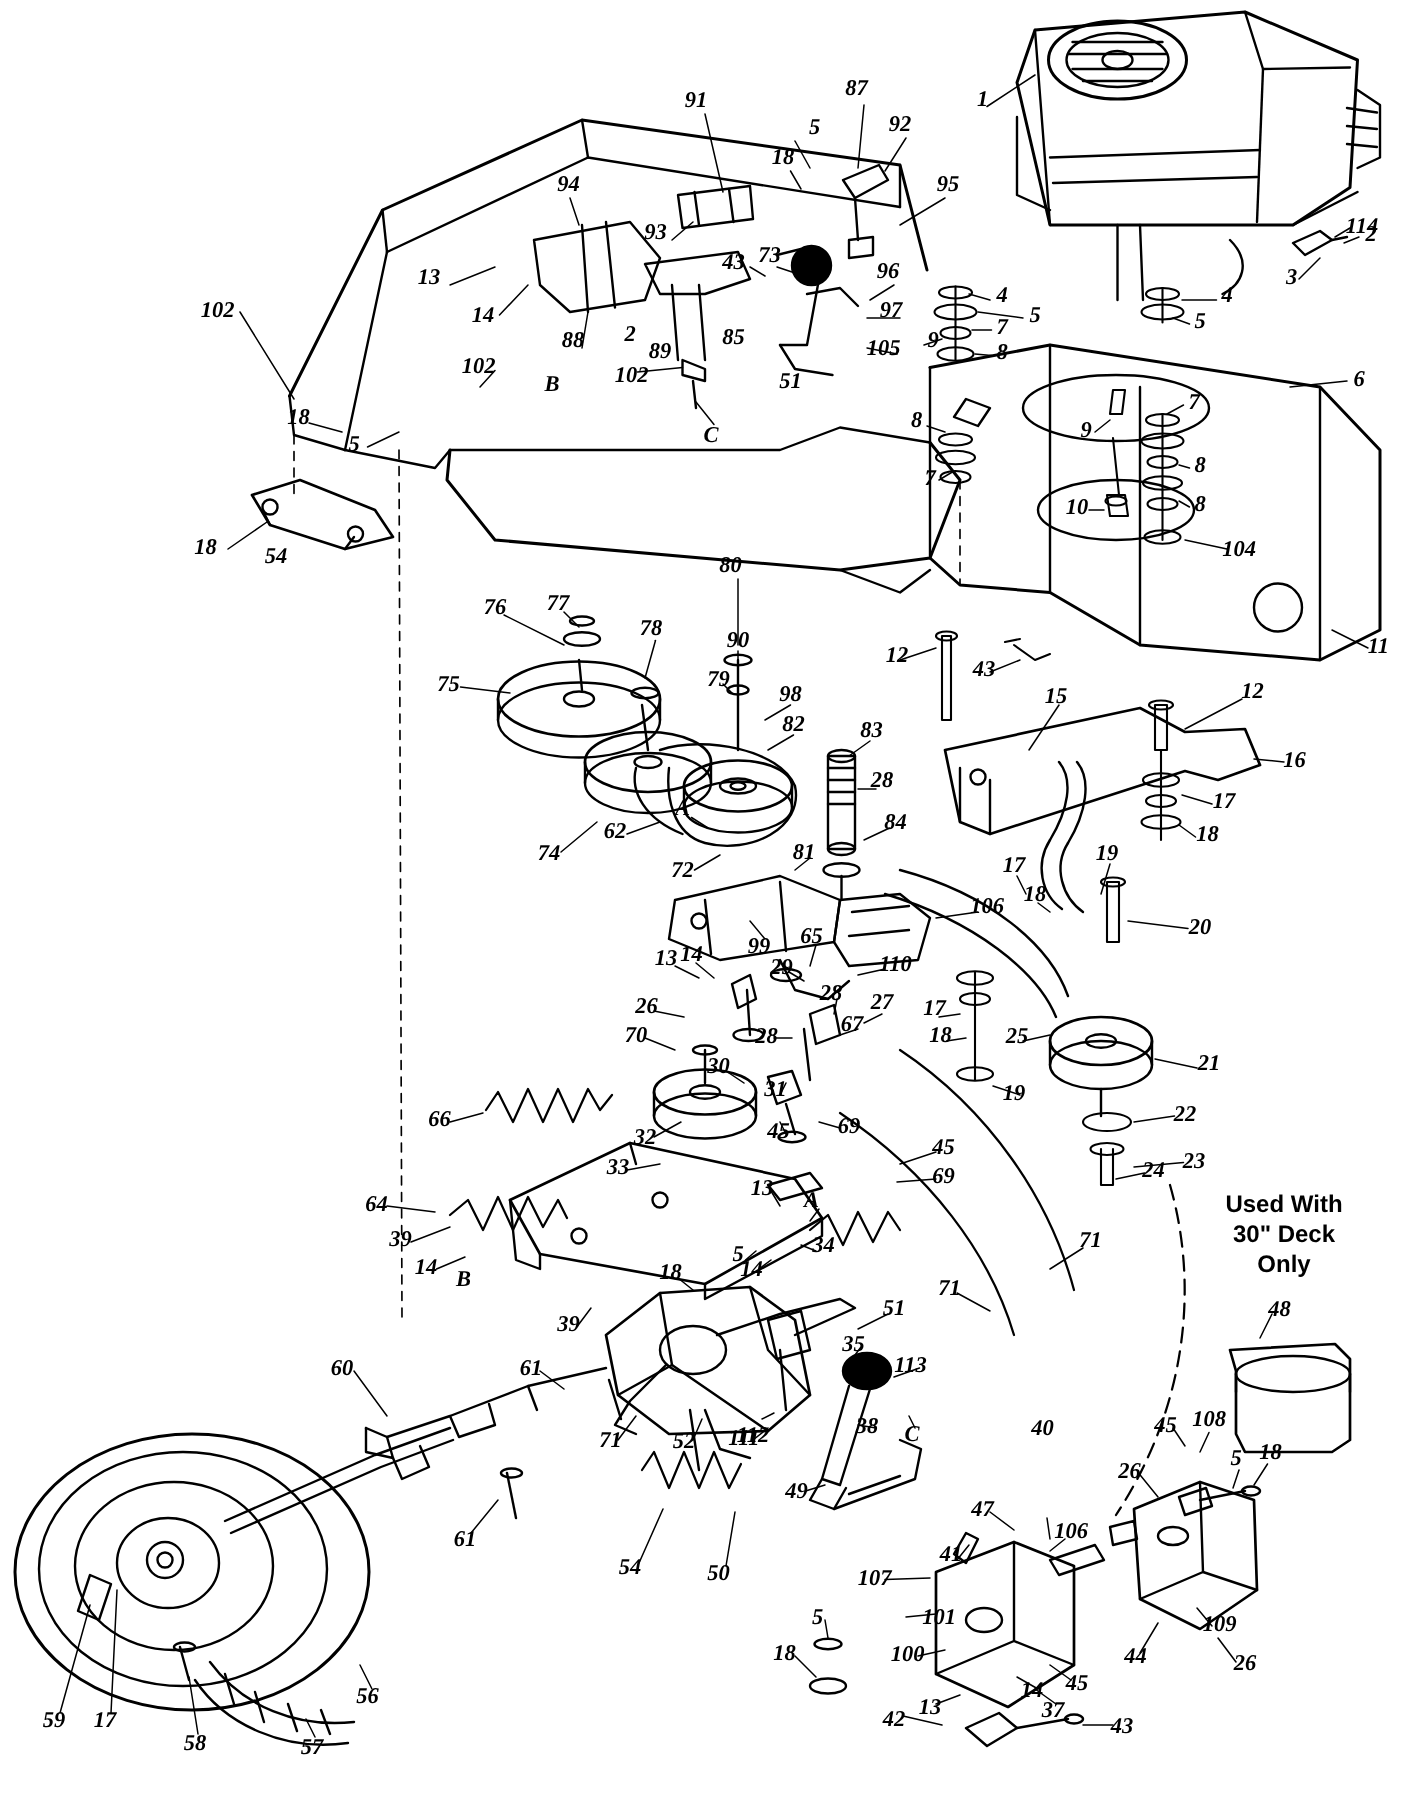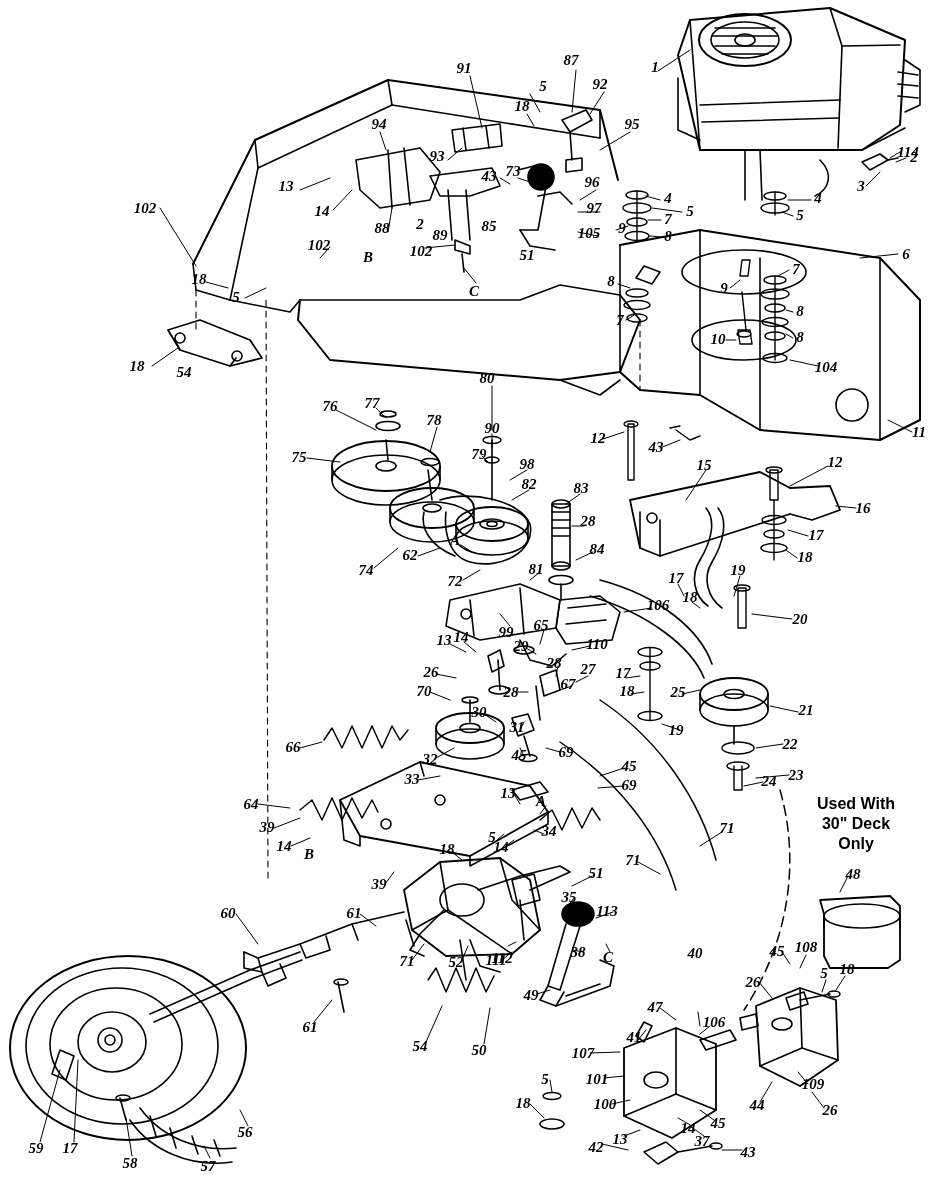--- a/index.html
+++ b/index.html
@@ -678,21 +678,21 @@
       <div class="callout" style="left: 777px; top: 951px;">45</div>
       <div class="callout" style="left: 806px; top: 947px;">108</div>
       <div class="callout" style="left: 753px; top: 982px;">26</div>
       <div class="callout" style="left: 824px; top: 973px;">5</div>
       <div class="callout" style="left: 847px; top: 969px;">18</div>
       <div class="callout" style="left: 655px; top: 1007px;">47</div>
       <div class="callout" style="left: 695px; top: 953px;">40</div>
       <div class="callout" style="left: 714px; top: 1022px;">106</div>
       <div class="callout" style="left: 634px; top: 1037px;">41</div>
       <div class="callout" style="left: 583px; top: 1053px;">107</div>
-      <div class="callout" style="left: 597px; top: 1079px;">101</div>
+      <div class="callout" style="left: 626px; top: 1079px;">101</div>
       <div class="callout" style="left: 605px; top: 1104px;">100</div>
       <div class="callout" style="left: 545px; top: 1079px;">5</div>
       <div class="callout" style="left: 523px; top: 1103px;">18</div>
       <div class="callout" style="left: 757px; top: 1105px;">44</div>
       <div class="callout" style="left: 813px; top: 1084px;">109</div>
       <div class="callout" style="left: 830px; top: 1110px;">26</div>
       <div class="callout" style="left: 718px; top: 1123px;">45</div>
       <div class="callout" style="left: 688px; top: 1128px;">14</div>
       <div class="callout" style="left: 702px; top: 1141px;">37</div>
       <div class="callout" style="left: 620px; top: 1139px;">13</div>

